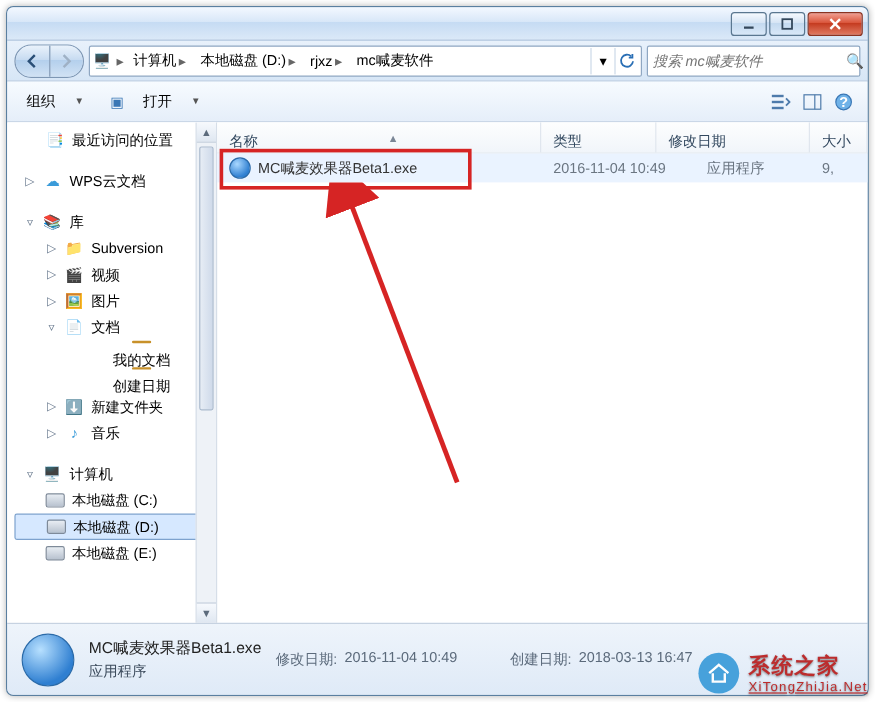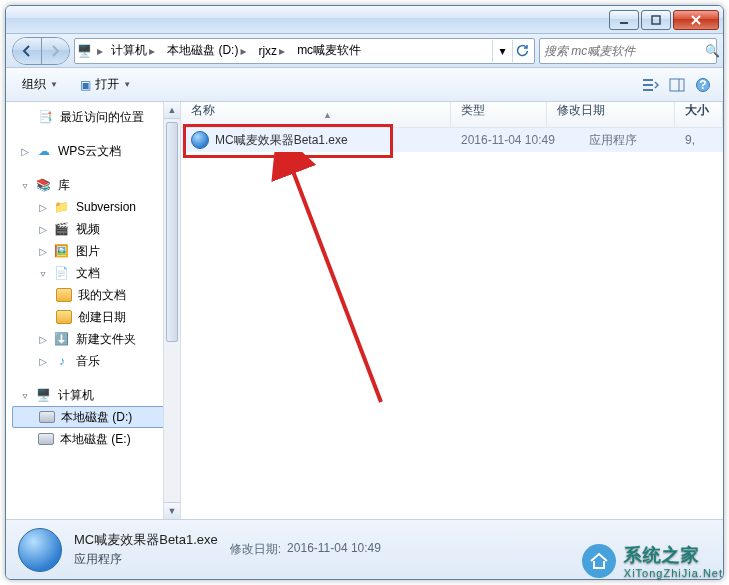--- a/index.html
+++ b/index.html
@@ -23,74 +23,74 @@
   .addrbox { flex:1; height:26px; background:#fff; border:1px solid #8fa7c2; border-radius:2px; display:flex; align-items:center; padding:0 2px; gap:4px;}
   .crumb { display:flex; align-items:center; gap:2px; padding:0 4px; height:22px;}
   .crumb-sep { color:#666; }
   .addr-tools { display:flex; margin-left:auto;}
   .addr-tool { width:20px; height:22px; display:flex; align-items:center; justify-content:center; border-left:1px solid #ccd9e8;}
   .searchbox { width:178px; height:26px; background:#fff; border:1px solid #8fa7c2; border-radius:2px; display:flex; align-items:center; padding:0 4px; gap:4px; color:#888;}
   .searchbox input { border:none; outline:none; flex:1; color:#888; font-style:italic;}
 
   
   .toolbar { height:34px; background:linear-gradient(to bottom,#f7fbff,#e5eef9); border-bottom:1px solid #c3d1e2; display:flex; align-items:center; padding:0 8px; gap:6px;}
-  .tbtn { padding:4px 8px; border-radius:2px; display:flex; align-items:center; gap:4px;justify-content:center;}
+  .tbtn { padding:4px 8px; border-radius:2px; display:flex; align-items:center; gap:16px;justify-content:center;}
   .tbtn .drop { font-size:8px; color:#555;}
   .tool-icons { margin-left:auto; display:flex; gap:2px;}
   .ticon { width:24px; height:24px; display:flex; align-items:center; justify-content:center; border:1px solid transparent; border-radius:2px;}
 
   
   .bodyarea { position:absolute; top:96px; bottom:60px; left:0; right:0; display:flex; background:#fff;}
   .sidebar { width:175px; border-right:1px solid #d6dee8; overflow:hidden; position:relative; background:#fff;}
   .tree { padding:4px 0 4px 6px;}
   .titem { display:flex; align-items:center; gap:6px; height:22px; padding-left:8px; white-space:nowrap;}
   .titem .exp { width:10px; text-align:center; color:#6b7c90; font-size:10px;}
   .titem.indent1{padding-left:26px;}
-  .titem.indent2{padding-left:44px;}
+  .titem.indent2{padding-left:44px;flex-direction:column;}
   .titem.selected{ background:#d6e8ff; border:1px solid #7da2ce; border-radius:2px;}
   .ticon-folder { width:16px; height:14px; background:linear-gradient(to bottom,#fcdf8a,#f3b53f); border:1px solid #c8912a; border-radius:2px;}
   .ticon-disk { width:16px; height:12px; background:linear-gradient(to bottom,#e8edf3,#b8c2cf); border:1px solid #7e8a99; border-radius:2px;}
   .ticon-generic{ width:16px; height:16px; display:flex; align-items:center; justify-content:center;}
   .side-scroll { position:absolute; right:0; top:0; bottom:0; width:17px; background:#eef2f7; border-left:1px solid #d6dee8;}
   .side-scroll .sbtn { height:17px; display:flex; align-items:center; justify-content:center; color:#5c6b7c; font-size:9px; background:linear-gradient(to bottom,#f6f9fd,#dfe7f1); border-bottom:1px solid #c7d1de;}
   .side-scroll .sbtn.bot { position:absolute; bottom:0; left:0; right:0; border-top:1px solid #c7d1de; border-bottom:none;}
   .side-scroll .thumb{ position:absolute; left:2px; right:2px; top:20px; height:220px; background:linear-gradient(to right,#e7edf5,#cfdaea); border:1px solid #a9b9cd; border-radius:2px;}
 
   .filepane { flex:1; position:relative; }
   .cols { height:26px; display:flex; border-bottom:1px solid #e0e6ee; background:linear-gradient(to bottom,#fdfefe,#f1f5fa);}
-  .col { padding:0 10px; display:flex; align-items:flex-start; border-right:1px solid #e0e6ee; color:#32485f;}
+  .col { padding:0 10px; display:flex; align-items:flex-end; border-right:1px solid #e0e6ee; color:#32485f;}
   .col.name{flex:0 0 270px;}
   .col.date{flex:0 0 128px;}
   .col.type{flex:0 0 96px;}
-  .col.size{flex:1;font-weight:bold;}
+  .col.size{flex:1;}
   .row { height:24px; display:flex; align-items:center; background:#eaf3ff;}
   .row .c{padding:0 10px; display:flex; align-items:center; color:#333;}
   .row .c.name{flex:0 0 270px; gap:6px;}
   .row .c.date{flex:0 0 128px; color:#6b7682;}
   .row .c.type{flex:0 0 96px; color:#6b7682;}
   .row .c.size{flex:1; color:#6b7682;}
   .app-icon { width:18px; height:18px; border-radius:50%; background:radial-gradient(circle at 35% 30%, #a9d8ff, #2f7fd1 70%); border:1px solid #2a6aa8;}
 
   .highlight { position:absolute; border:3px solid #d62424; pointer-events:none;}
   .arrow-svg { position:absolute; pointer-events:none;}
 
   
   .details { position:absolute; left:0; right:0; bottom:0; height:60px; background:linear-gradient(to bottom,#eef4fb,#dfeaf7); border-top:1px solid #c6d2e1; display:flex; align-items:center; padding:6px 12px; gap:12px;}
   .details .big-icon { width:44px; height:44px; border-radius:50%; background:radial-gradient(circle at 35% 30%, #b7e0ff, #2f7fd1 70%); border:1px solid #2a6aa8;}
   .details .meta { display:flex; flex-direction:column; gap:2px; color:#3d4c5d;}
   .details .meta .fn { color:#222; font-size:13px;}
   .details .pair { display:flex; gap:6px; color:#5b6a7b;}
   .details .pair .k{color:#5b6a7b;}
   .details .cols2{display:flex; gap:44px;}
 
-  .watermark { position:absolute; right:6px; bottom:6px; display:flex; align-items:center; gap:8px; color:#0f766e; opacity:.92; text-shadow:0 1px 2px rgba(0,0,0,.5);}
+  .watermark { position:absolute; right:6px; bottom:6px; display:flex; align-items:center; gap:8px; color:#b91c1c; opacity:.92; text-shadow:0 1px 2px rgba(0,0,0,.5);}
   .watermark .logo { width:34px; height:34px; border-radius:50%; background:#3a9bd9; display:flex; align-items:center; justify-content:center;}
   .watermark .logo svg{stroke:#fff; fill:none;}
   .watermark .txt{ font-size:18px; font-weight:bold; letter-spacing:1px;}
-  .watermark .url{ font-size:11px; letter-spacing:1px; display:block;}
+  .watermark .url{ font-size:11px; letter-spacing:1px; display:block;text-decoration:underline;}
 </style>
 </head>
 <body>
 
 <div class="window">
 
   <div class="titlebar">
     <div class="winbtns">
       <div class="winbtn">
           <svg viewBox="0 0 12 12">
@@ -249,20 +249,24 @@
             <span class="exp">▷</span>
             <span class="ticon-generic" style="color:#3a9bd9">♪</span>
             <span>音乐</span>
           </div>
         <div style="height:12px"></div>
         <div class="titem">
             <span class="exp">▿</span>
             <span class="ticon-generic">🖥️</span>
             <span>计算机</span>
           </div>
+        <div class="titem indent1">
+            <span class="ticon-disk"></span>
+            <span>本地磁盘 (C:)</span>
+          </div>
         <div class="titem indent1 selected">
             <span class="ticon-disk"></span>
             <span>本地磁盘 (D:)</span>
           </div>
         <div class="titem indent1">
             <span class="ticon-disk"></span>
             <span>本地磁盘 (E:)</span>
           </div>
       </div>
       <div class="side-scroll">
@@ -310,20 +314,26 @@
       <div class="fn">MC喊麦效果器Beta1.exe</div>
       <div>应用程序</div>
     </div>
     <div class="cols2">
       <div>
         <div class="pair">
             <span class="k">修改日期:</span>
             <span>2016-11-04 10:49</span>
           </div>
       </div>
+      <div>
+        <div class="pair">
+            <span class="k">创建日期:</span>
+            <span>2018-03-13 16:47</span>
+          </div>
+      </div>
     </div>
   </div>
 
 </div>
 
 <div class="watermark">
   <div class="logo">
     <svg width="22" height="22" viewBox="0 0 22 22">
         <path d="M3 11 L11 4 L19 11 M6 11v7h10v-7" stroke-width="2"></path>
       </svg>

